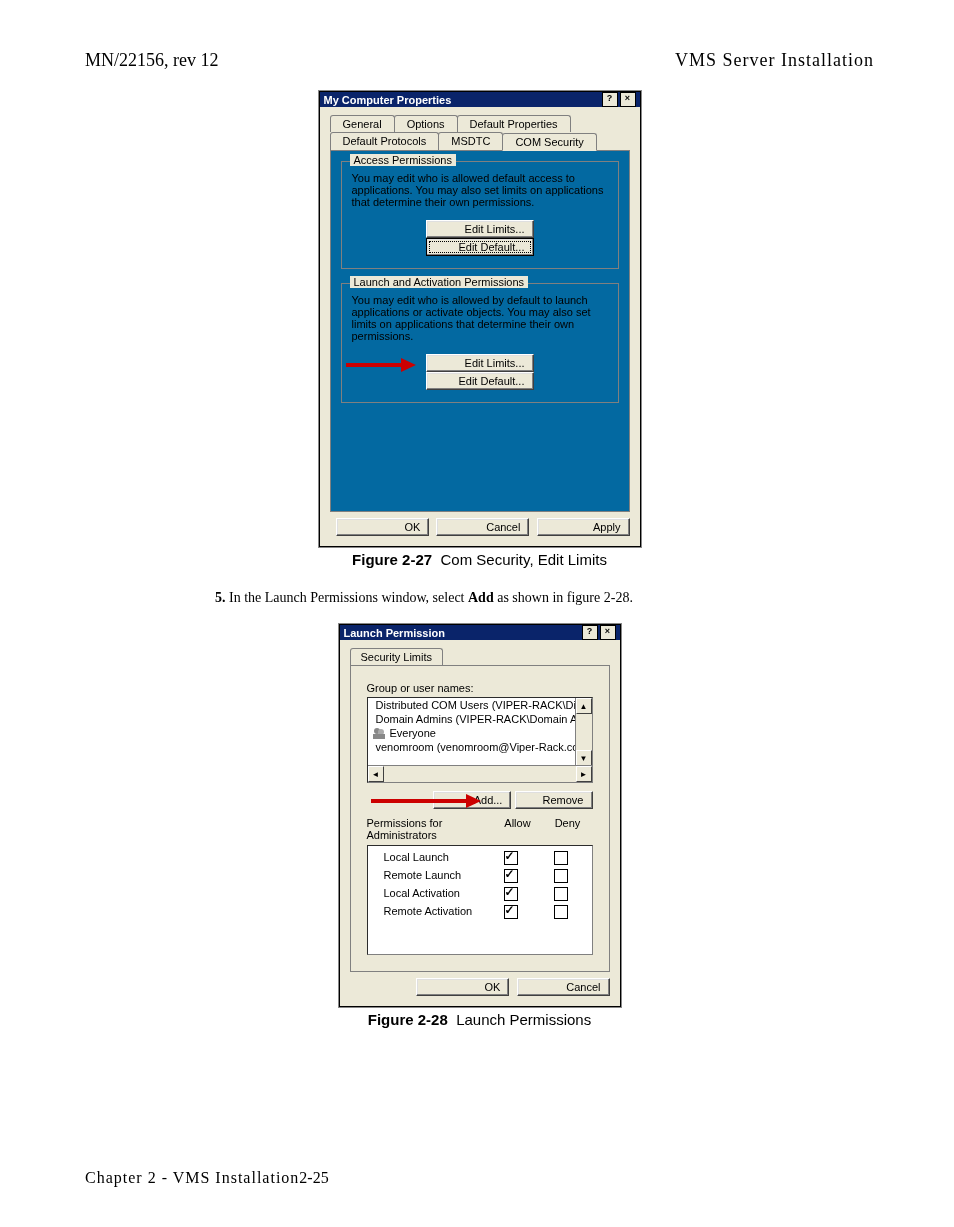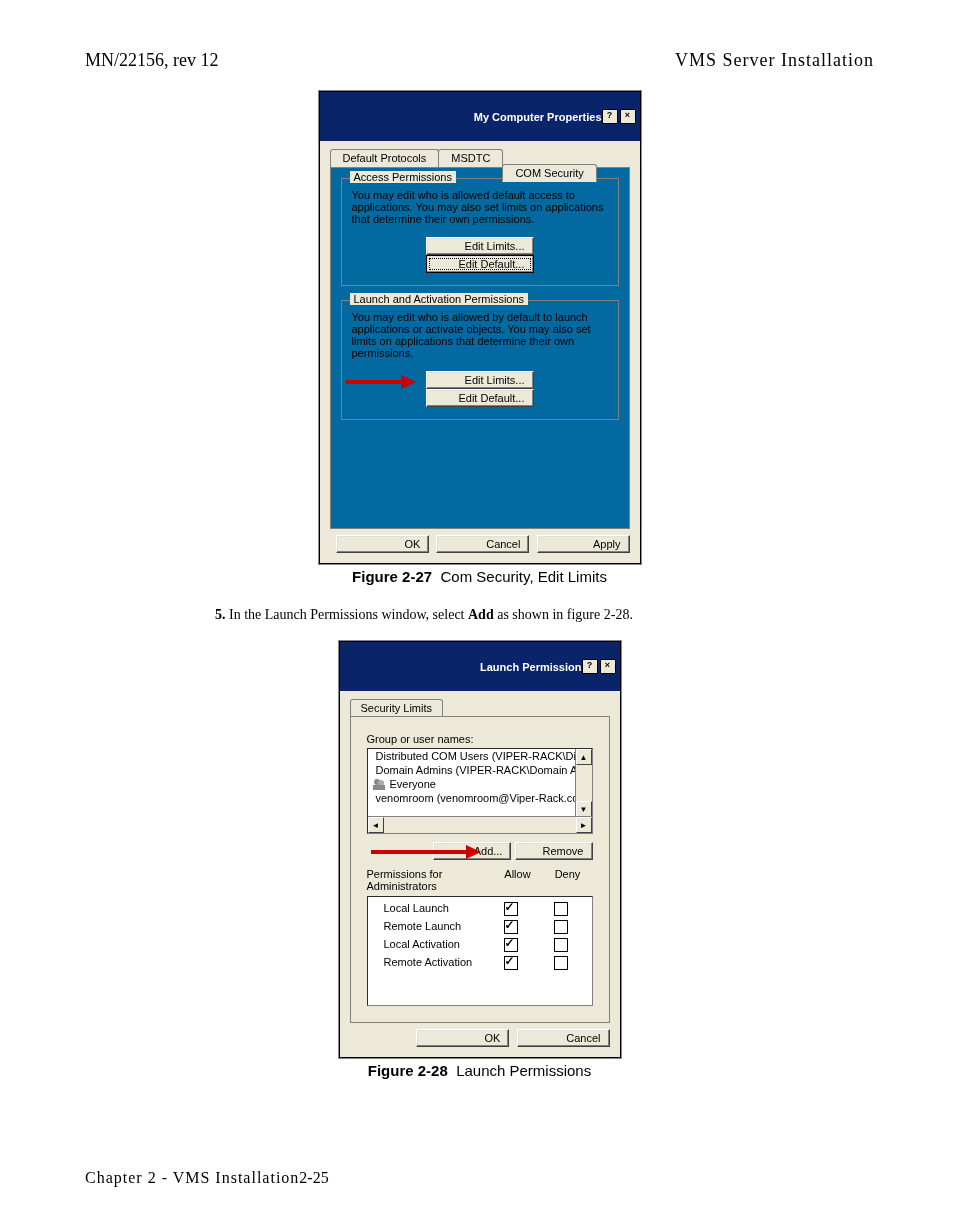--- a/index.html
+++ b/index.html
@@ -6,34 +6,34 @@
   .page { position:relative; width:954px; height:1227px; padding:50px 80px 40px 85px; box-sizing:border-box; }
   .hdr { display:flex; justify-content:space-between; font-size:18px; margin-bottom:20px; }
   .hdr-right { letter-spacing:1px; }
   .figwrap { text-align:center; }
   .caption { font-family:Arial,sans-serif; font-size:15px; margin-top:4px; }
   .caption b { font-weight:bold; }
   .step { font-size:14px; margin:22px 0 18px 130px; }
 
   
   .dialog { display:inline-block; text-align:left; font-family:Tahoma,Arial,sans-serif; border:1px solid #000; background:#ece9d8; box-shadow:0 0 0 1px #888; }
-  .titlebar { background:#0a246a; color:#fff; font-size:11px; font-weight:bold; padding:17px 4px; display:flex; justify-content:flex-end; align-items:center; }
+  .titlebar { background:#0a246a; color:#fff; font-size:11px; font-weight:bold; padding:0 4px; display:flex; justify-content:space-between; align-items:center; }
   .titlebtns { display:flex; gap:2px; }
   .tbtn { width:14px; height:13px; background:#ece9d8; border:1px solid #000; font-size:9px; line-height:11px; text-align:center; font-weight:bold; color:#000; }
   .dlgbody { padding:8px 10px 10px 10px; font-size:11px; color:#000; }
   .btn { display:inline-block; min-width:75px; padding:2px 8px; font-size:11px; text-align:right; background:#ece9d8; border:1px solid #404040; border-top-color:#fff; border-left-color:#fff; box-shadow:inset -1px -1px 0 #808080, inset 1px 1px 0 #dfdfdf; }
   .btn.focus { outline:1px dotted #000; outline-offset:-4px; border:1px solid #000; }
   .btnrow { text-align:right; margin-top:6px; }
   .btnrow .btn { margin-left:4px; }
 
   
   .tabs { position:relative; }
   .tabrow { display:flex; }
   .tab { padding:2px 12px; font-size:11px; background:#ece9d8; border:1px solid #808080; border-bottom:none; margin-right:-1px; border-top-left-radius:3px; border-top-right-radius:3px; }
-  .tab.active { background:#ece9d8; position:relative; top:15px; border-bottom:1px solid #ece9d8; z-index:2; }
+  .tab.active { background:#ece9d8; position:relative; top:1px; border-bottom:1px solid #ece9d8; z-index:2; }
   .tabpage { border:1px solid #808080; background:#0369a1; padding:10px; min-height:340px; }
   .group { border:1px solid #808080; padding:10px 10px 12px 10px; margin-bottom:14px; position:relative; }
   .group > .legend { position:absolute; top:-8px; left:8px; background:#ece9d8; padding:0 4px; font-size:11px; }
   .group .btns { text-align:center; margin-top:12px; }
   .group .btns .btn { margin:0 12px; min-width:90px; }
   .arrow { position:absolute; width:70px; height:14px; }
   .arrow svg { width:100%; height:100%; }
 
   
   .tab2 { border:1px solid #808080; border-bottom:none; display:inline-block; padding:2px 10px; border-top-left-radius:3px; border-top-right-radius:3px; font-size:11px; }
@@ -74,20 +74,25 @@
       <div class="titlebar">
         <span>My Computer Properties</span>
         <div class="titlebtns">
           <span class="tbtn">?</span>
           <span class="tbtn">×</span>
         </div>
       </div>
       <div class="dlgbody">
         <div class="tabs">
           <div class="tabrow">
+            <div class="tab">General</div>
+            <div class="tab">Options</div>
+            <div class="tab">Default Properties</div>
+          </div>
+          <div class="tabrow">
             <div class="tab">Default Protocols</div>
             <div class="tab">MSDTC</div>
             <div class="tab active">COM Security</div>
           </div>
           <div class="tabpage">
             <div class="group">
               <span class="legend">Access Permissions</span>
               <div>You may edit who is allowed default access to applications. You may also set limits on applications that determine their own permissions.</div>
               <div class="btns">
                 <span class="btn">Edit Limits...</span>

